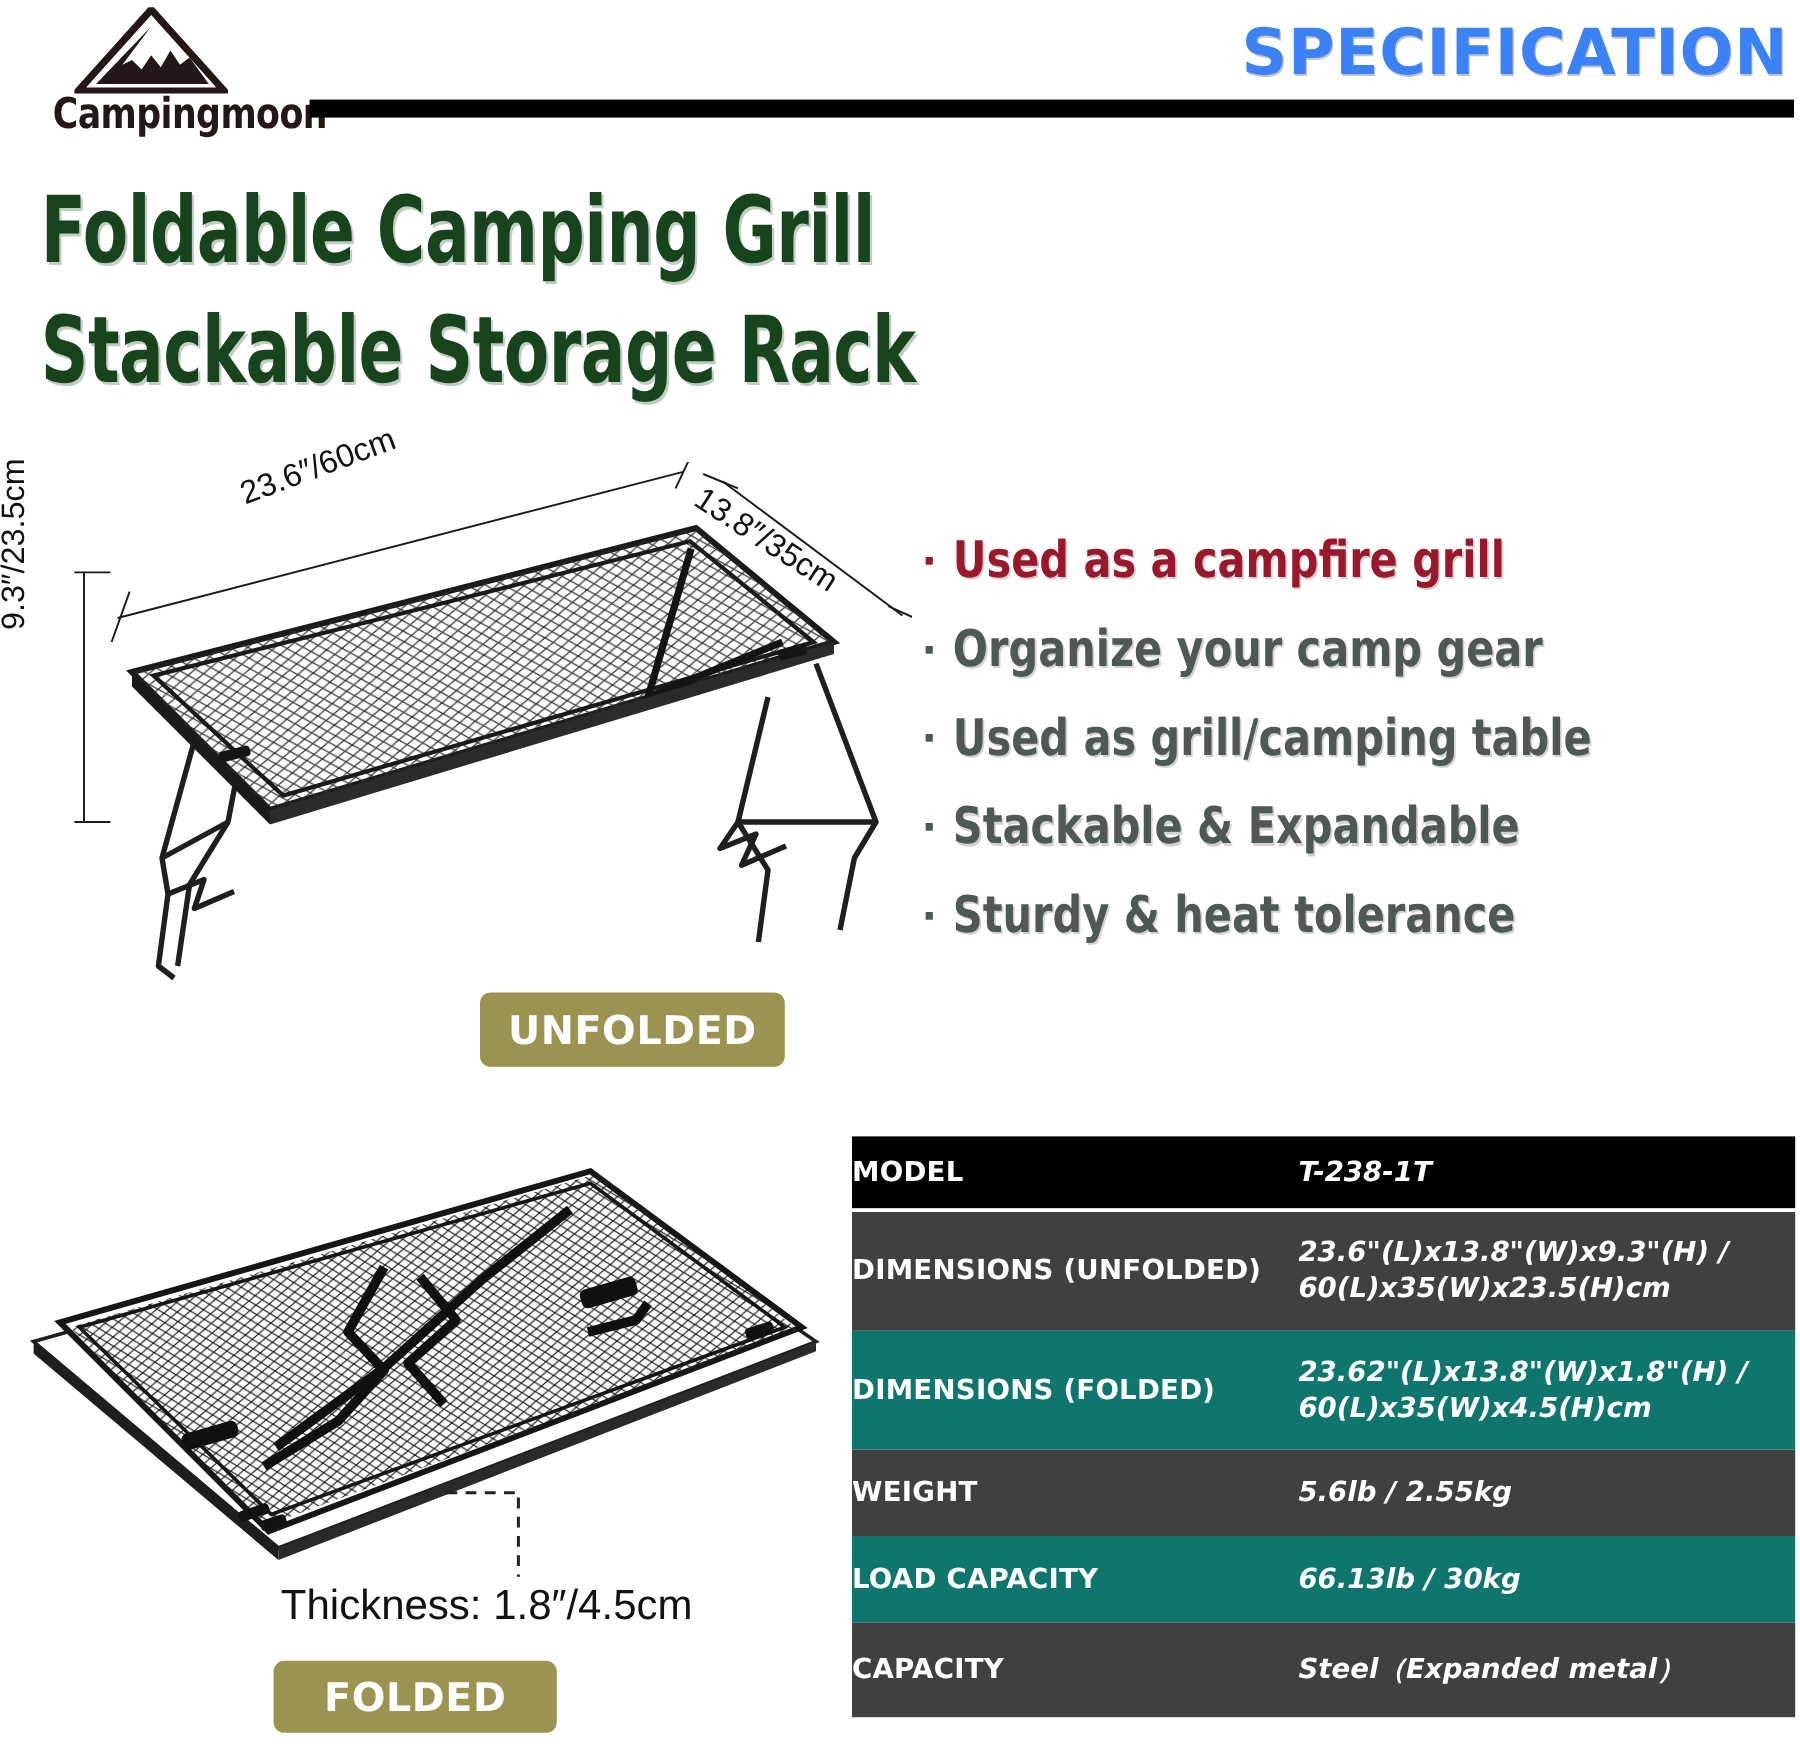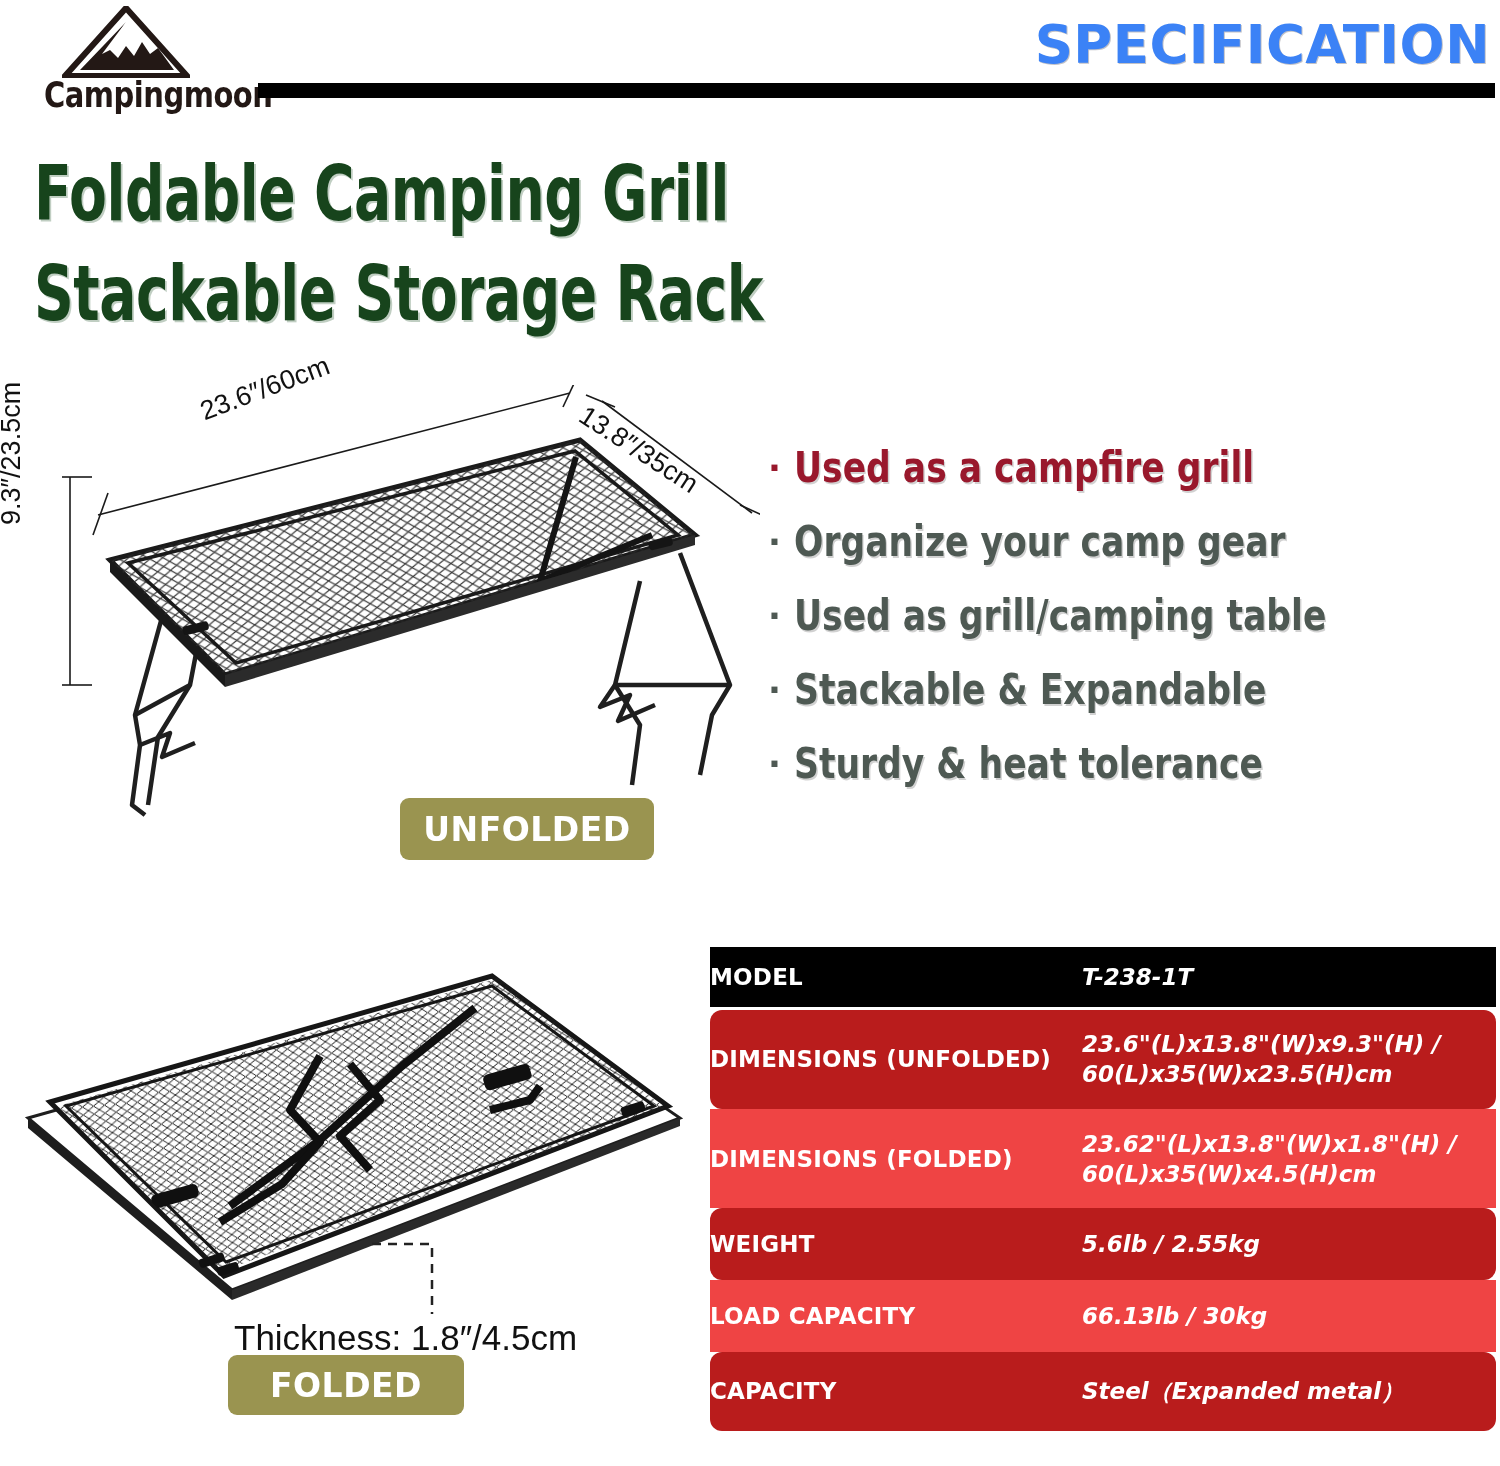--- a/index.html
+++ b/index.html
@@ -97,35 +97,35 @@
   
   .badge {
     position: absolute;
     background: #9a9450;
     border-radius: 9px;
     color: #ffffff;
     font-family: "DejaVu Sans", sans-serif;
     font-weight: 700;
     font-size: 33px;
     letter-spacing: 0.5px;
-    display: flex; align-items: center; justify-content: center;
+    display: flex; align-items: center; justify-content: center; margin-top: 29px;
   }
   #badge-unfolded { left: 400px; top: 798px; width: 254px; height: 62px; }
   #badge-folded   { left: 228px; top: 1355px; width: 236px; height: 60px; }
 
   
   .spec-table {
     position: absolute; left: 710px; top: 947px;
     width: 786px; height: 484px;
     display: flex; flex-direction: column;
   }
   .spec-row { display: flex; align-items: center; }
   .spec-row.head { background: #000000; height: 60px; }
-  .spec-row.alt-a { background: #b91c1c; border-radius: 12px; }
-  .spec-row.alt-b { background: #ef4444; }
+  .spec-row.alt-a { background: #404040; }
+  .spec-row.alt-b { background: #0f766e; }
   .spec-row.tall { height: 100px; }
   .spec-row.short { height: 72px; }
   .spec-sep { height: 3px; background: #ffffff; }
   .spec-key {
     width: 372px; 
     color: #ffffff;
     font-family: "DejaVu Sans", sans-serif;
     font-weight: 700; font-size: 23px; line-height: 30px;
     letter-spacing: 0.2px;
   }

